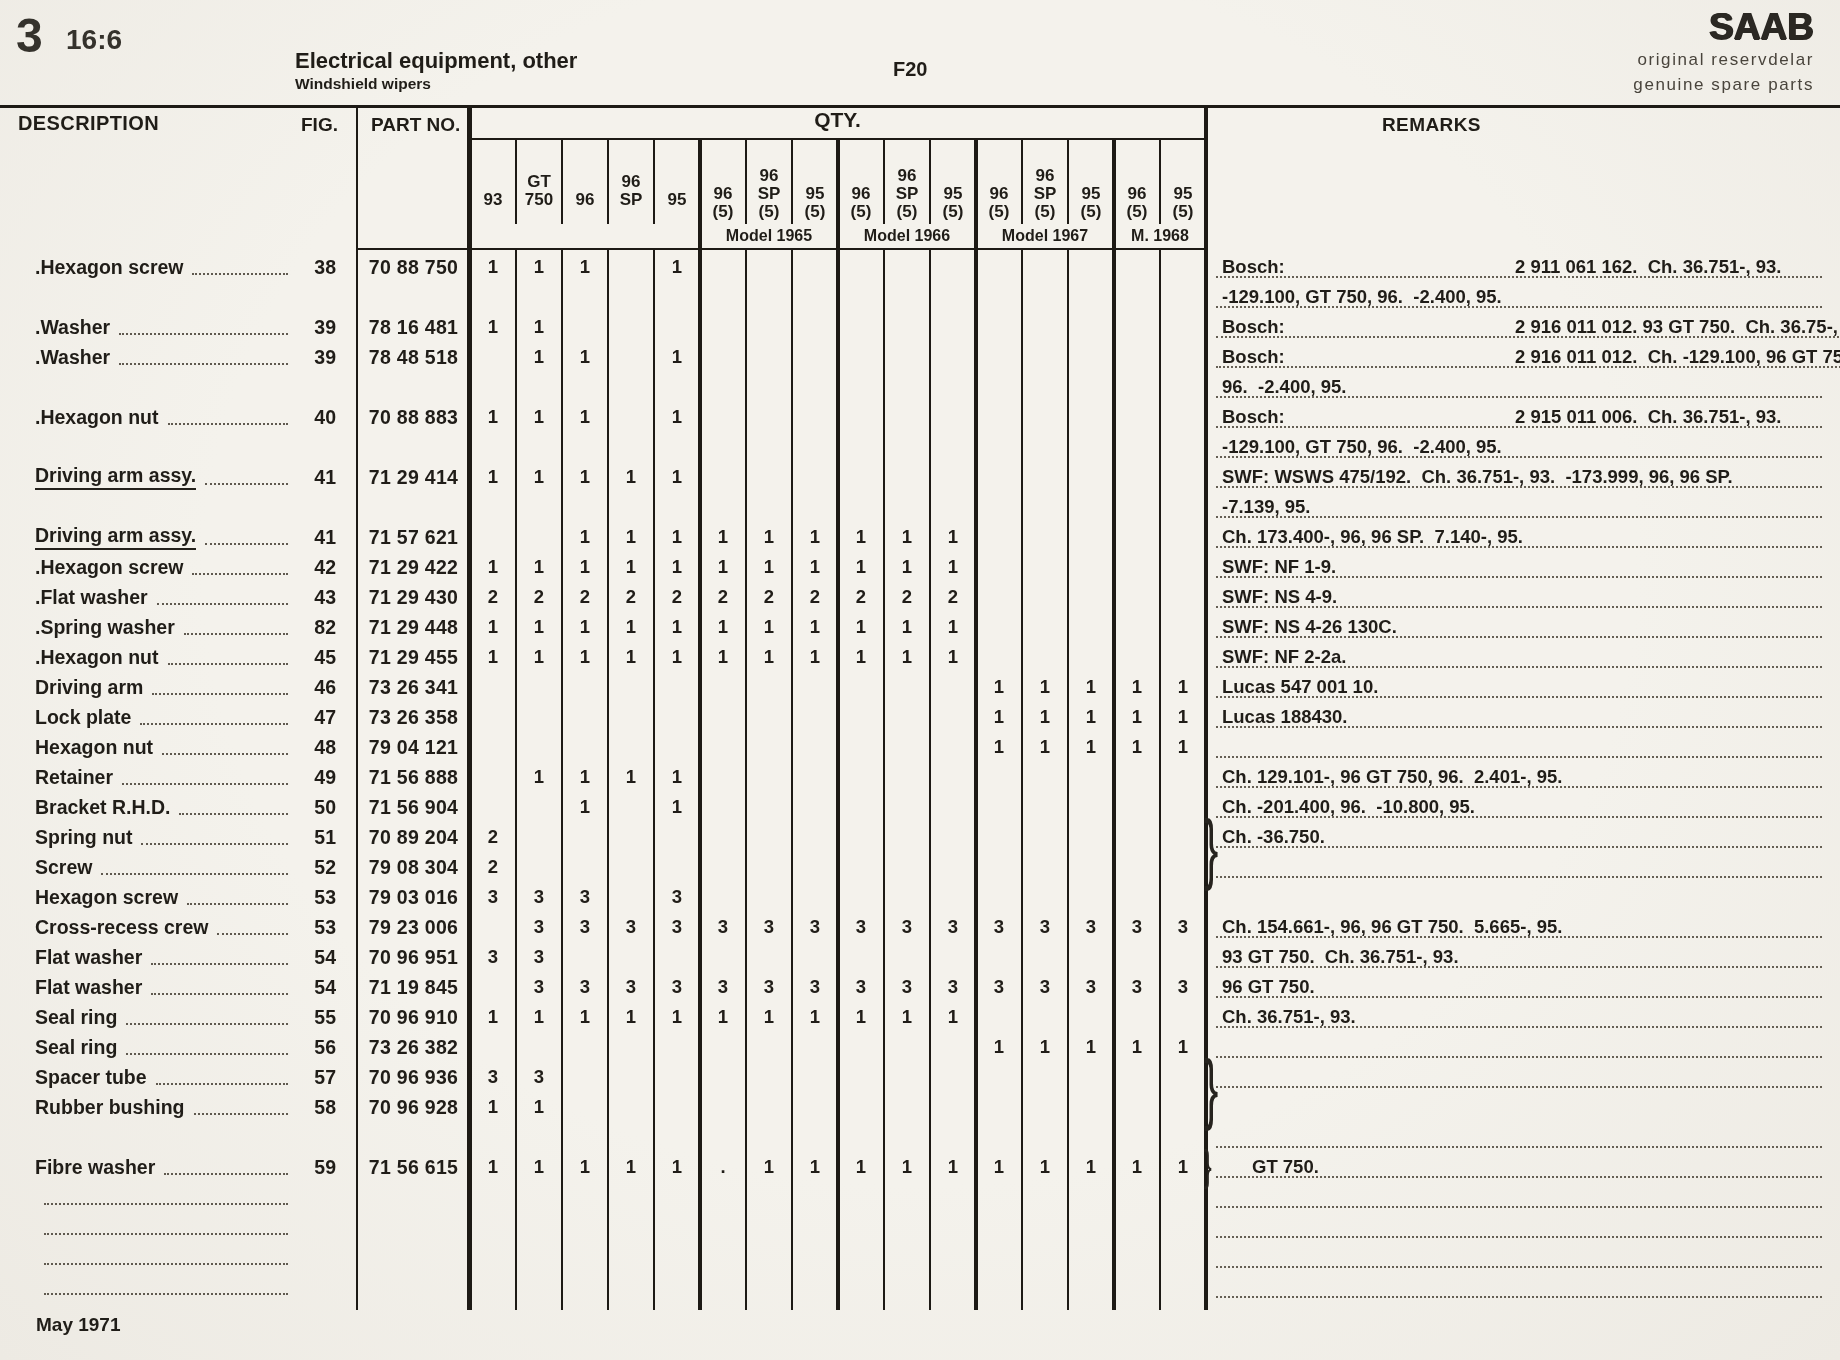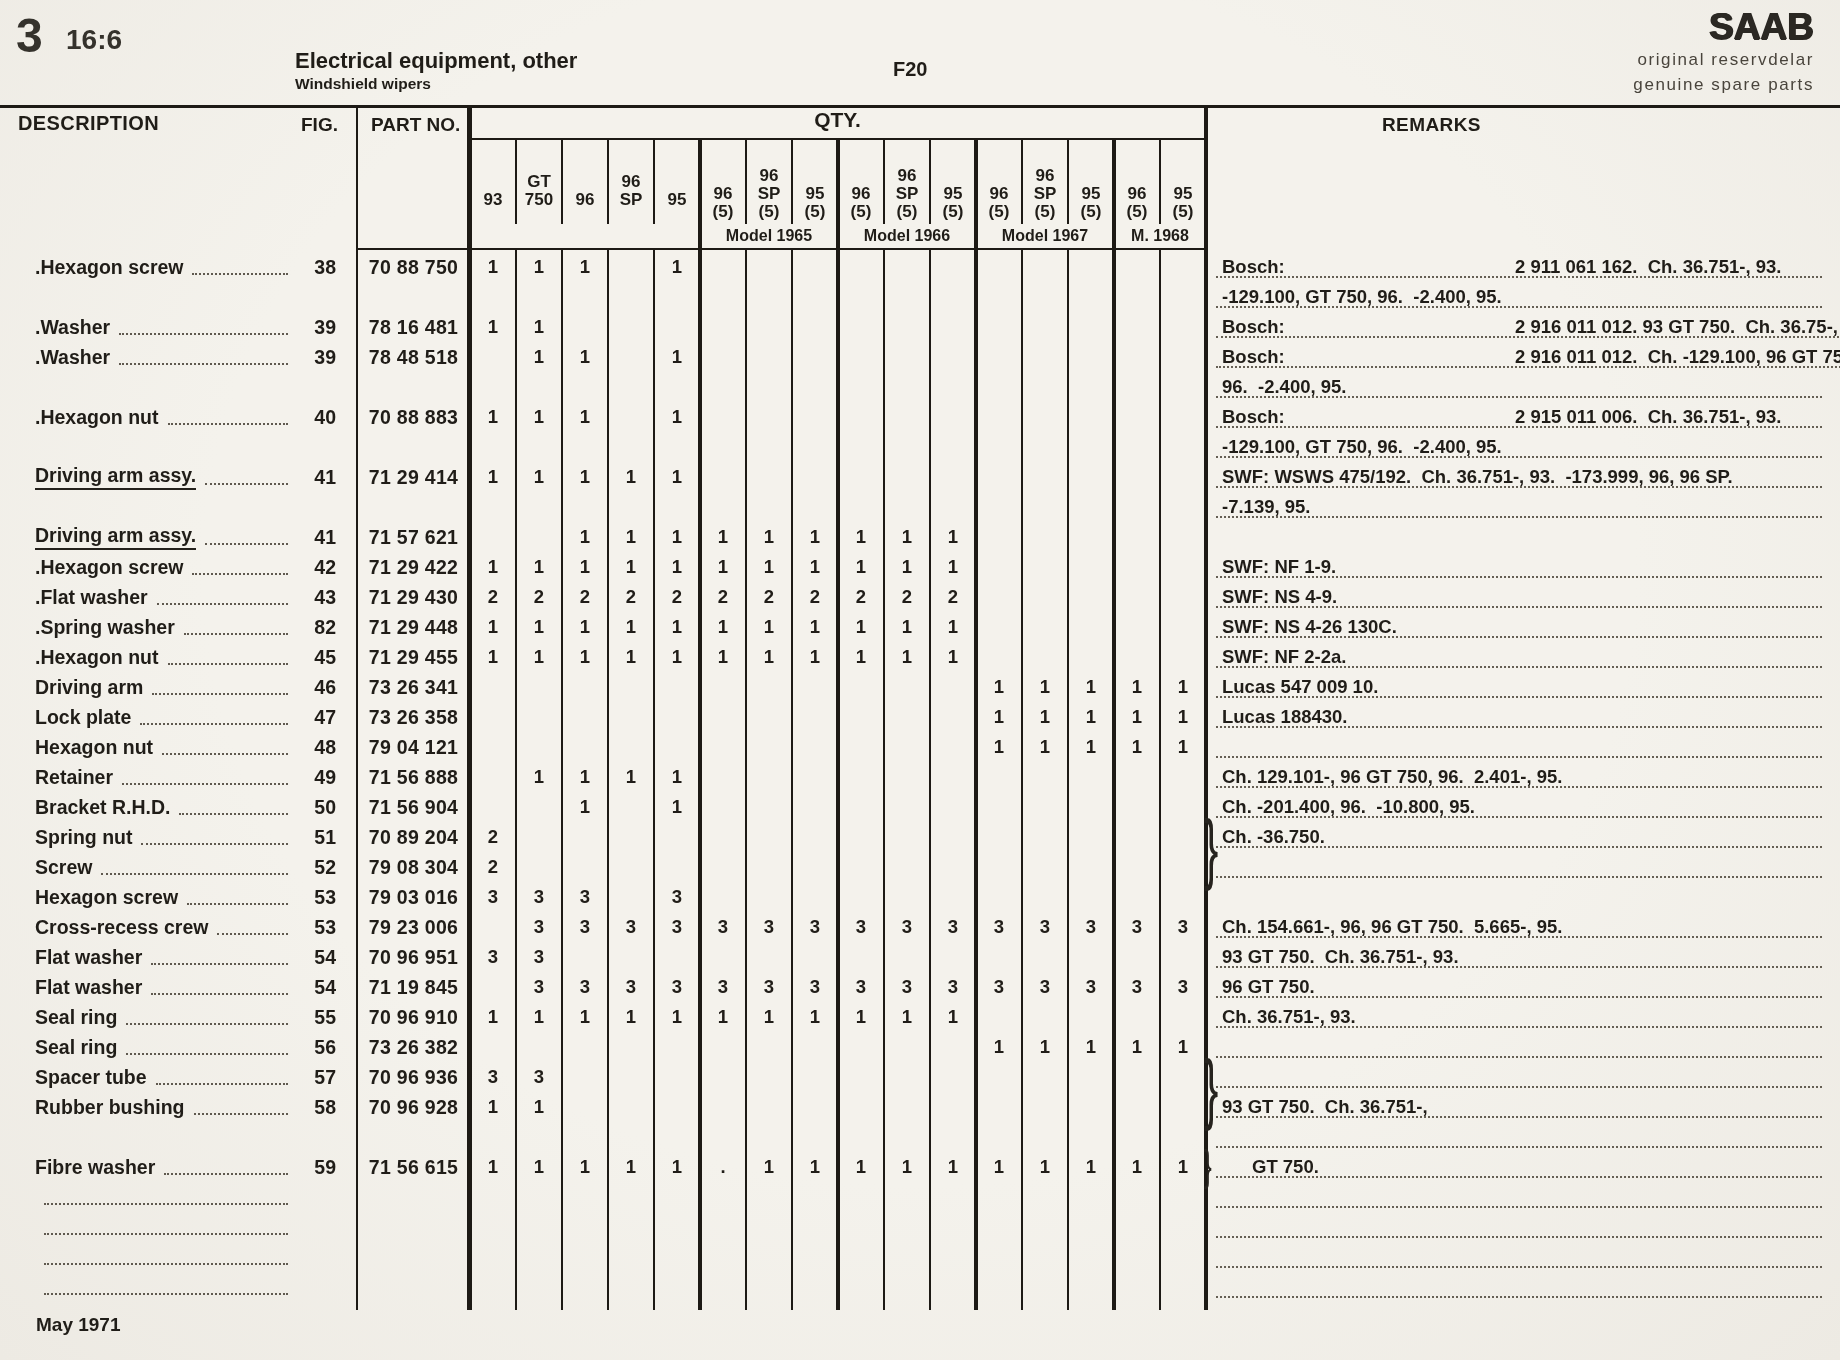--- a/index.html
+++ b/index.html
@@ -444,20 +444,24 @@
         <div class="qc">1</div>
         <div class="qc">1</div>
         <div class="qc">1</div>
         <div class="qc">1</div>
         <div class="qc">1</div>
         <div class="qc"></div>
         <div class="qc"></div>
         <div class="qc"></div>
         <div class="qc"></div>
         <div class="qc"></div>
+        <div class="rc">
+          <div class="rdots"></div>
+          <span class="rt">Ch. 173.400-, 96, 96 SP.  7.140-, 95.</span>
+        </div>
       </div>
       <div class="trow">
         <div class="dc">
           <span class="dt">.Hexagon screw</span>
           <div class="lead"></div>
         </div>
         <div class="fc">42</div>
         <div class="pc">71 29 422</div>
         <div class="qc">1</div>
         <div class="qc">1</div>
@@ -582,21 +586,21 @@
         <div class="qc"></div>
         <div class="qc"></div>
         <div class="qc"></div>
         <div class="qc">1</div>
         <div class="qc">1</div>
         <div class="qc">1</div>
         <div class="qc">1</div>
         <div class="qc">1</div>
         <div class="rc">
           <div class="rdots"></div>
-          <span class="rt">Lucas 547 009 10.</span>
+          <span class="rt">Lucas 547 001 10.</span>
         </div>
       </div>
       <div class="trow">
         <div class="dc">
           <span class="dt">Lock plate</span>
           <div class="lead"></div>
         </div>
         <div class="fc">47</div>
         <div class="pc">73 26 358</div>
         <div class="qc"></div>
@@ -966,24 +970,20 @@
         <div class="qc"></div>
         <div class="qc"></div>
         <div class="qc"></div>
         <div class="qc"></div>
         <div class="qc"></div>
         <div class="qc"></div>
         <div class="qc"></div>
         <div class="qc"></div>
         <div class="qc"></div>
         <div class="qc"></div>
-        <div class="rc">
-          <div class="rdots"></div>
-          <span class="rt">93 GT 750.  Ch. 36.751-,</span>
-        </div>
       </div>
       <div class="trow">
         <div class="dc"></div>
         <div class="fc"></div>
         <div class="pc"></div>
         <div class="qc"></div>
         <div class="qc"></div>
         <div class="qc"></div>
         <div class="qc"></div>
         <div class="qc"></div>

